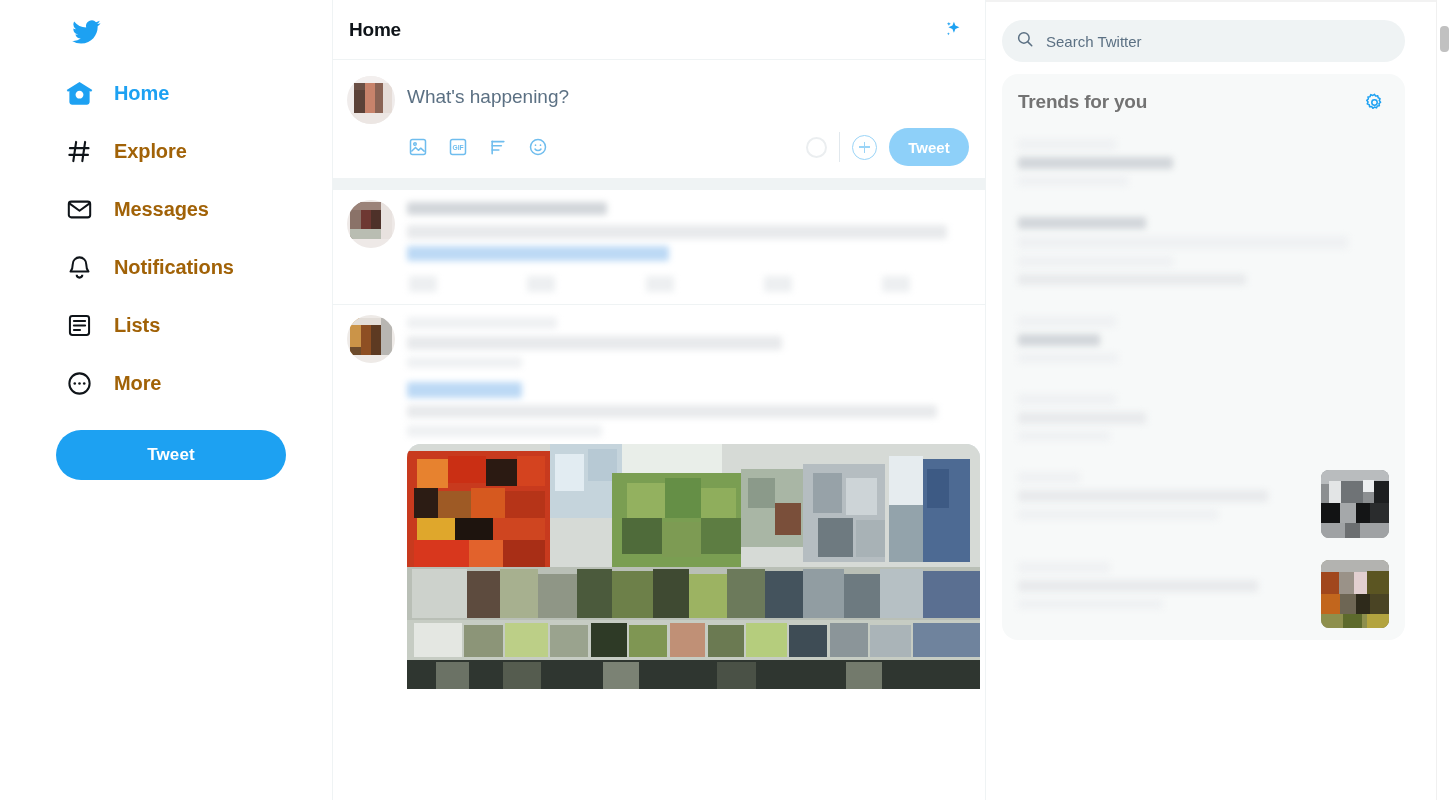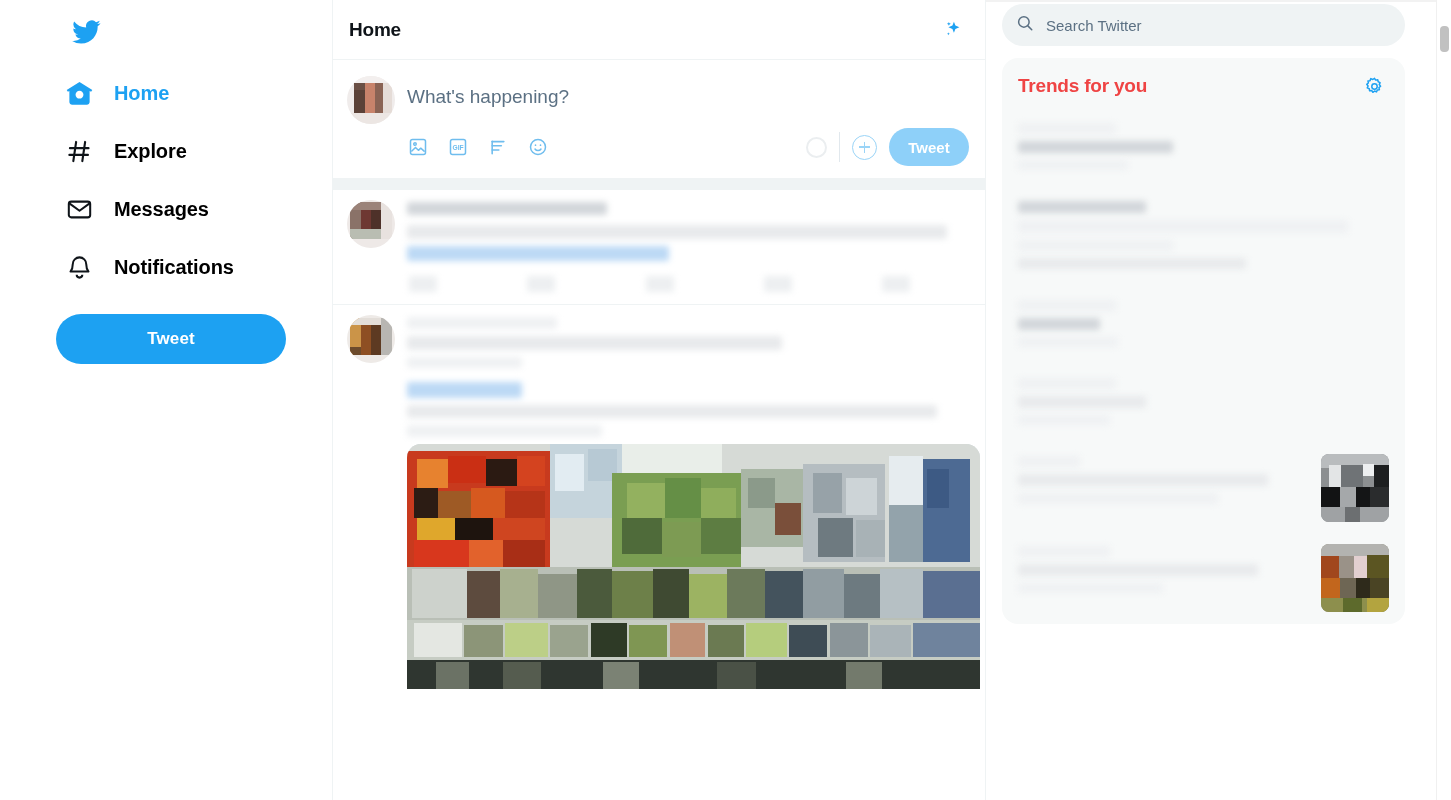--- a/index.html
+++ b/index.html
@@ -36,21 +36,21 @@
     cursor: pointer;
   }
   .nav-icon {
     width: 30px; height: 30px;
     display: flex; align-items: center; justify-content: center;
     flex-shrink: 0;
   }
   .nav-label {
     font-size: 20px;
     font-weight: bold;
-    color: #000000;
+    color: #a16207;
     letter-spacing: -0.1px;
     white-space: nowrap;
   }
   .nav-item.active .nav-label { color: #1da1f2; }
 
   .avatar-nav {
     width: 30px; height: 30px; border-radius: 50%;
     overflow: hidden;
     display: block;
   }
@@ -196,21 +196,21 @@
     margin-top: 6px;
     width: 573px; height: 245px;
     border-radius: 14px 14px 0 0;
     overflow: hidden;
     background: #cfd9de;
   }
 
   
   .right {
     width: 443px; height: 800px;
-    padding: 4px 24px 0 16px;
+    padding: 20px 24px 0 16px;
     background: #fff;
     flex-shrink: 0;
     overflow: hidden;
   }
   .search-wrap {
     height: 42px;
     background: #eff3f4;
     border-radius: 21px;
     display: flex; align-items: center;
     padding: 0 14px;
@@ -228,21 +228,21 @@
     margin-top: 12px;
     background: #f7f9f9;
     border-radius: 16px;
     overflow: hidden;
   }
   .trends-header {
     display: flex; align-items: center; justify-content: space-between;
     padding: 13px 16px 10px 16px;
   }
   .trends-title {
-    font-size: 19px; font-weight: bold; color: #ef4444;
+    font-size: 19px; font-weight: bold; color: #737373;
     letter-spacing: -0.2px;
   }
   .gear-btn {
     width: 30px; height: 30px;
     display: flex; align-items: center; justify-content: center;
     cursor: pointer;
   }
   .trend-item {
     padding: 10px 16px 12px 16px;
     display: flex; justify-content: space-between; align-items: flex-start;
@@ -331,22 +331,44 @@
         <span class="nav-icon">
           <svg width="27" height="27" viewBox="0 0 24 24" fill="none" stroke="#0f1419" stroke-width="1.8">
             <path d="M6 9a6 6 0 0112 0c0 4 1.2 5.6 2 6.6H4c.8-1 2-2.6 2-6.6z" stroke-linejoin="round"></path>
             <path d="M9.5 18.5a2.5 2.5 0 005 0"></path>
           </svg>
         </span>
         <span class="nav-label">Notifications</span>
       </div>
 
 
-
-
+      <div class="nav-item">
+        <span class="nav-icon">
+          <svg width="27" height="27" viewBox="0 0 24 24" fill="none" stroke="#0f1419" stroke-width="1.8" stroke-linecap="round">
+            <rect x="3.5" y="3.5" width="17" height="17" rx="2.2" stroke-linecap="butt"></rect>
+            <line x1="7" y1="8" x2="17" y2="8"></line>
+            <line x1="7" y1="12" x2="17" y2="12"></line>
+            <line x1="7" y1="16" x2="12.5" y2="16"></line>
+          </svg>
+        </span>
+        <span class="nav-label">Lists</span>
+      </div>
+
+
+      <div class="nav-item">
+        <span class="nav-icon">
+          <svg width="27" height="27" viewBox="0 0 24 24" fill="none" stroke="#0f1419" stroke-width="1.8">
+            <circle cx="12" cy="12" r="9"></circle>
+            <circle cx="7.8" cy="12" r="1.15" fill="#0f1419" stroke="none"></circle>
+            <circle cx="12" cy="12" r="1.15" fill="#0f1419" stroke="none"></circle>
+            <circle cx="16.2" cy="12" r="1.15" fill="#0f1419" stroke="none"></circle>
+          </svg>
+        </span>
+        <span class="nav-label">More</span>
+      </div>
 
     </div>
 
     <button class="tweet-btn-main">Tweet</button>
   </nav>
 
   <main class="center">
 
     <div class="center-header">
       <span class="center-title">Home</span>

